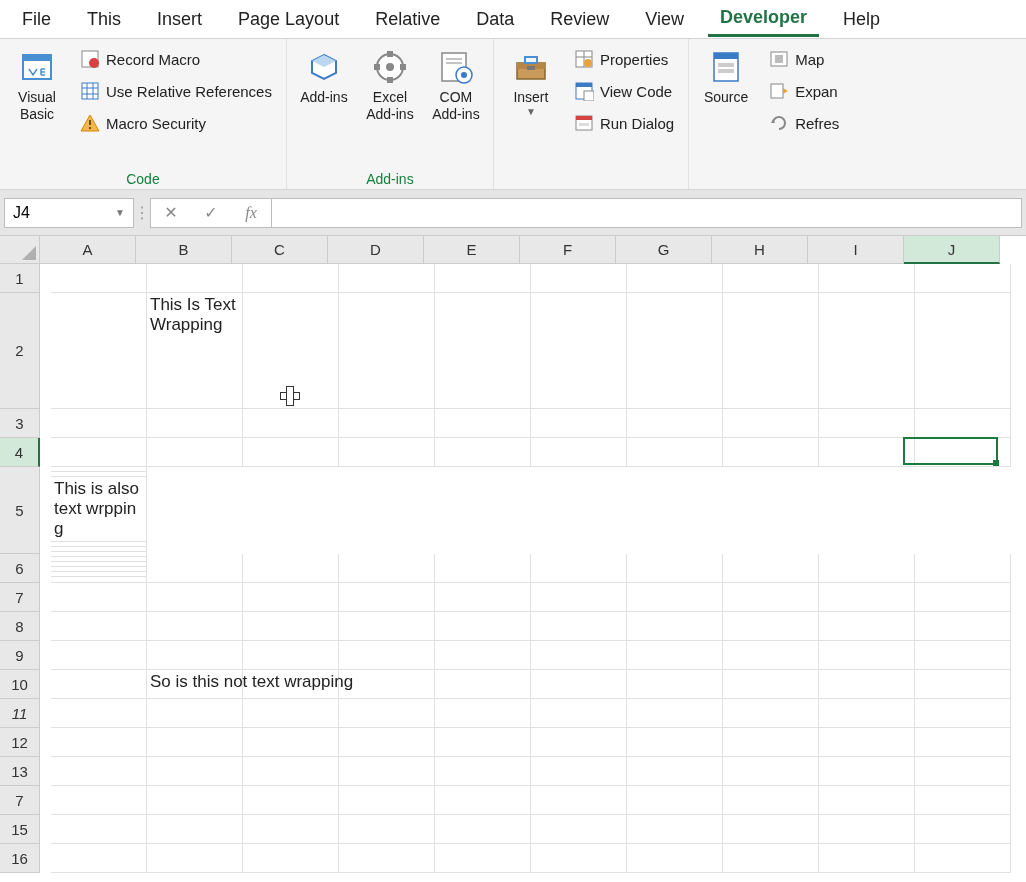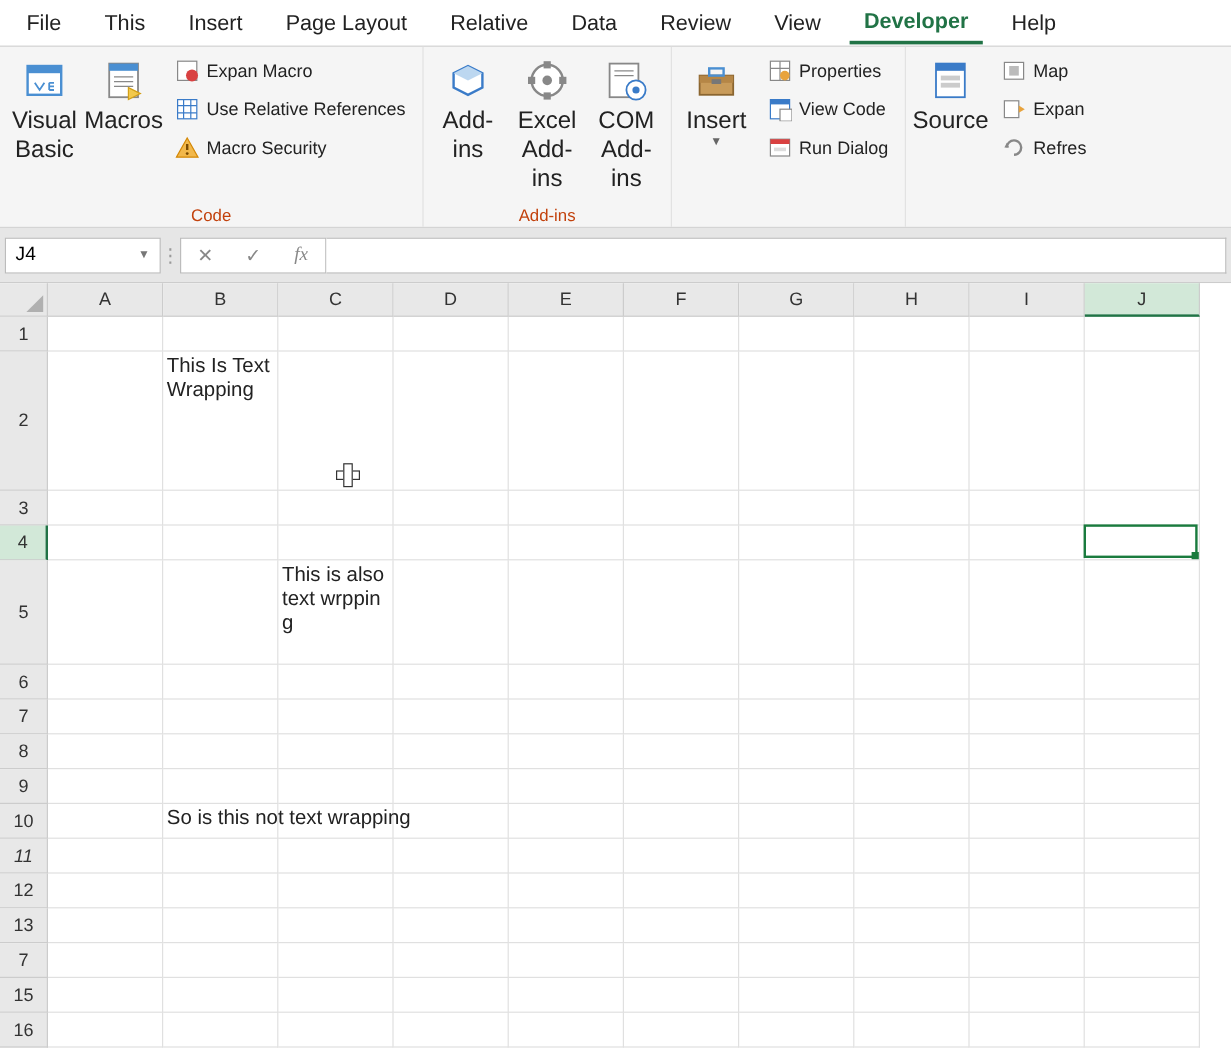--- a/index.html
+++ b/index.html
@@ -7,25 +7,25 @@
 
 
 .tabs { display: flex; align-items: center; padding: 0 10px; height: 38px; background: #fff; gap: 12px; }
 .tab { padding: 6px 12px; font-size: 18px; color: #222; cursor: pointer; }
 .tab.active { border-bottom: 3px solid #217346; color: #217346; font-weight: 600; }
 
 
 .ribbon { display: flex; height: 152px; background: #f5f5f5; border-bottom: 1px solid #d4d4d4; border-top: 1px solid #d4d4d4; }
 .ribbon-group { display: flex; flex-direction: column; border-right: 1px solid #e2e2e2; padding: 6px 8px 2px 8px; }
 .ribbon-group-body { flex: 1; display: flex; align-items: flex-start; gap: 8px; }
-.ribbon-group-label { text-align: center; font-size: 14px; color: #c2410c; padding: 2px 0 0 0; }
+.ribbon-group-label { text-align: center; font-size: 14px; color: #15803d; padding: 2px 0 0 0; }
 
 .big-btn { display: flex; flex-direction: column; align-items: center; justify-content: flex-start; width: 58px; padding: 4px 2px; cursor: pointer; }
 .big-btn .icon { width: 36px; height: 36px; display: flex; align-items: center; justify-content: center; margin-bottom: 4px; }
-.big-btn .lbl { font-size: 20px; text-align: center; line-height: 1.2; color: #222; }
+.big-btn .lbl { font-size: 14px; text-align: center; line-height: 1.2; color: #222; }
 
 .col { display: flex; flex-direction: column; gap: 4px; }
 .row-btn { display: flex; align-items: center; gap: 6px; font-size: 15px; color: #222; padding: 4px 6px; cursor: pointer; white-space: nowrap; }
 .row-btn .icon { width: 20px; height: 20px; display: flex; align-items: center; justify-content: center; }
 
 
 .formula-bar { display: flex; align-items: center; height: 46px; background: #e6e6e6; border-bottom: 1px solid #ccc; padding: 6px 4px; }
 .namebox { width: 130px; height: 30px; background: #fff; border: 1px solid #bcbcbc; display: flex; align-items: center; padding: 0 8px; font-size: 16px; }
 .namebox .dd { margin-left: auto; font-size: 10px; color: #777; }
 .fbar-divider { width: 8px; height: 30px; display: flex; align-items: center; justify-content: center; color: #999; margin: 0 4px; }
@@ -41,21 +41,21 @@
 
 .col-headers { position: absolute; left: 40px; top: 0; display: flex; height: 28px; }
 .col-h { width: 96px; background: #e8e8e8; border-right: 1px solid #ccc; border-bottom: 1px solid #ccc; display: flex; align-items: center; justify-content: center; font-size: 15px; color: #333; }
 .col-h.sel { background: #d2e8d8; border-bottom: 2px solid #217346; }
 
 .row-headers { position: absolute; left: 0; top: 28px; width: 40px; }
 .row-h { background: #e8e8e8; border-right: 1px solid #ccc; border-bottom: 1px solid #ccc; display: flex; align-items: center; justify-content: center; font-size: 15px; color: #333; }
 .row-h.sel { background: #d2e8d8; border-right: 2px solid #217346; }
 
 .cells { position: absolute; left: 40px; top: 28px; }
-.cells-row { display: flex; }
+.cells-row { display: flex; margin-left: 11px; }
 .cell { width: 96px; border-right: 1px solid #e0e0e0; border-bottom: 1px solid #e0e0e0; font-size: 17px; color: #222; padding: 2px 3px; overflow: visible; position: relative; }
 .wrap { white-space: normal; word-break: break-all; }
 .nowrap { white-space: nowrap; text-align: right; }
 
 .sel-cell { position: absolute; border: 2px solid #1a7b3e; pointer-events: none; }
 .sel-cell::after { content: ""; position: absolute; right: -3px; bottom: -3px; width: 6px; height: 6px; background: #1a7b3e; }
 
 .cursor-cross { position: absolute; width: 18px; height: 18px; pointer-events: none; }
 .cursor-cross::before, .cursor-cross::after { content: ""; position: absolute; background: #fff; border: 1px solid #333; }
 .cursor-cross::before { left: 0; top: 6px; width: 18px; height: 6px; }
@@ -86,42 +86,29 @@
       <div class="big-btn">
         <span class="icon">
           <svg width="36" height="36" viewBox="0 0 36 36">
               <rect x="4" y="6" width="28" height="24" fill="#fff" stroke="#4a8fd2" stroke-width="2"></rect>
               <rect x="4" y="6" width="28" height="6" fill="#4a8fd2"></rect>
               <path d="M10 20 L14 26 L18 20 M22 20 L22 26 M22 23 L26 23 M22 20 L26 20 M22 26 L26 26" stroke="#4a8fd2" stroke-width="1.5" fill="none"></path>
             </svg>
         </span>
         <span class="lbl">Visual Basic</span>
       </div>
-      <div class="big-btn">
-        <span class="icon">
-          <svg width="36" height="36" viewBox="0 0 36 36">
-              <rect x="6" y="4" width="24" height="28" fill="#fff" stroke="#888" stroke-width="1.5"></rect>
-              <rect x="6" y="4" width="24" height="6" fill="#4a8fd2"></rect>
-              <line x1="10" y1="15" x2="26" y2="15" stroke="#888"></line>
-              <line x1="10" y1="19" x2="26" y2="19" stroke="#888"></line>
-              <line x1="10" y1="23" x2="26" y2="23" stroke="#888"></line>
-              <polygon points="22,24 32,29 22,34" fill="#f2c94c" stroke="#d4a017"></polygon>
-            </svg>
-        </span>
-        <span class="lbl">Macros</span>
-      </div>
       <div class="col">
         <div class="row-btn">
           <span class="icon">
             <svg width="20" height="20" viewBox="0 0 20 20">
                 <rect x="2" y="2" width="16" height="16" fill="#fff" stroke="#888"></rect>
                 <circle cx="14" cy="14" r="5" fill="#d94141"></circle>
               </svg>
           </span>
-          <span>Expan Macro</span>
+          <span>Record Macro</span>
         </div>
         <div class="row-btn">
           <span class="icon">
             <svg width="20" height="20" viewBox="0 0 20 20">
                 <rect x="2" y="2" width="16" height="16" fill="#fff" stroke="#3a7bc8"></rect>
                 <line x1="2" y1="7" x2="18" y2="7" stroke="#3a7bc8"></line>
                 <line x1="2" y1="13" x2="18" y2="13" stroke="#3a7bc8"></line>
                 <line x1="7" y1="2" x2="7" y2="18" stroke="#3a7bc8"></line>
                 <line x1="13" y1="2" x2="13" y2="18" stroke="#3a7bc8"></line>
               </svg>
@@ -370,21 +357,21 @@
         <div class="cell" style="height: 29px;"></div>
         <div class="cell" style="height: 29px;"></div>
         <div class="cell" style="height: 29px;"></div>
         <div class="cell" style="height: 29px;"></div>
         <div class="cell" style="height: 29px;"></div>
         <div class="cell" style="height: 29px;"></div>
         <div class="cell" style="height: 29px;"></div>
         <div class="cell" style="height: 29px;"></div>
         <div class="cell" style="height: 29px;"></div>
       </div>
-      <div class="cells-row" style="height: 87px;">
+      <div class="cells-row" style="height: 87px; flex-direction: column;">
         <div class="cell" style="height: 87px;"></div>
         <div class="cell" style="height: 87px;"></div>
         <div class="cell wrap" style="height: 87px;">This is also text wrpping</div>
         <div class="cell" style="height: 87px;"></div>
         <div class="cell" style="height: 87px;"></div>
         <div class="cell" style="height: 87px;"></div>
         <div class="cell" style="height: 87px;"></div>
         <div class="cell" style="height: 87px;"></div>
         <div class="cell" style="height: 87px;"></div>
         <div class="cell" style="height: 87px;"></div>

